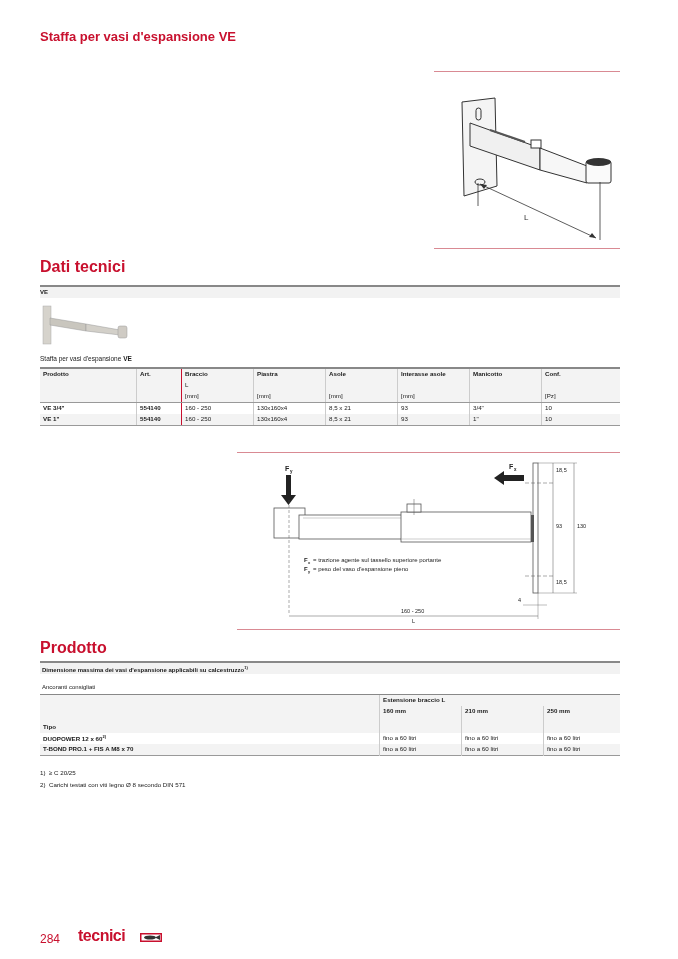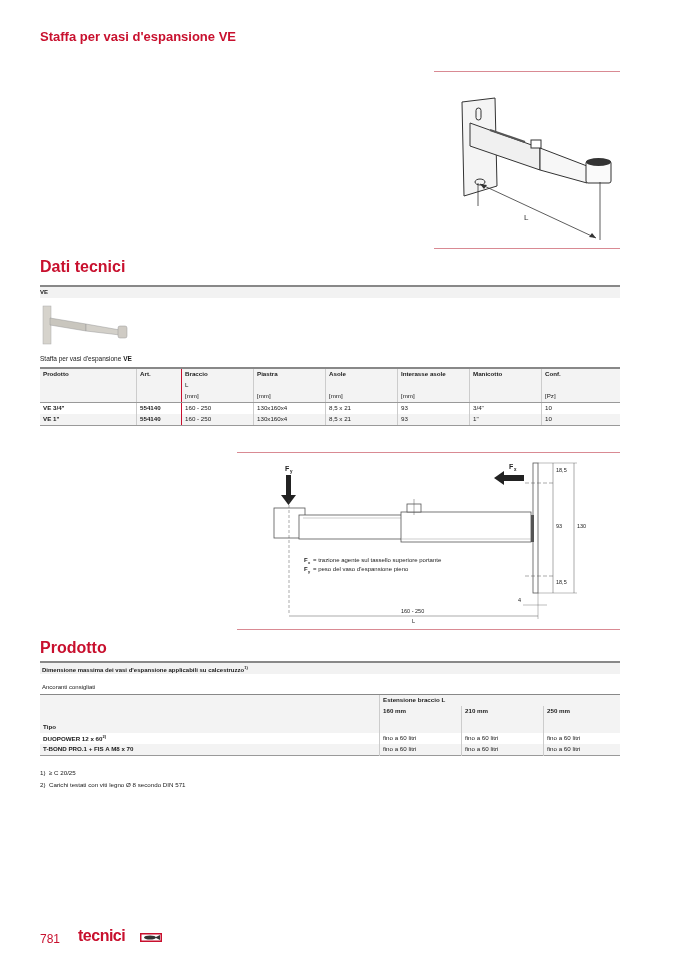--- a/index.html
+++ b/index.html
@@ -225,20 +225,20 @@
 
 <div class="abs footnote" style="left:40px;top:769px;">
   <span>1)</span>&nbsp;
   <span>≥ C 20/25</span>
 </div>
 <div class="abs footnote" style="left:40px;top:781px;">
   <span>2)</span>&nbsp;
   <span>Carichi testati con viti legno Ø 8 secondo DIN 571</span>
 </div>
 
-<div class="abs pagenum">781</div>
+<div class="abs pagenum">284</div>
 <div class="abs brand">tecnici</div>
 <svg class="abs fish" width="22" height="9">
   <rect x="0" y="0" width="22" height="9" fill="#c8102e"></rect>
   <rect x="1.5" y="1.5" width="19" height="6" fill="#fff"></rect>
   <ellipse cx="10" cy="4.5" rx="6" ry="2" fill="#333"></ellipse>
   <polygon points="15,4.5 20,2 20,7" fill="#333"></polygon>
 </svg>
 
 </body></html>

